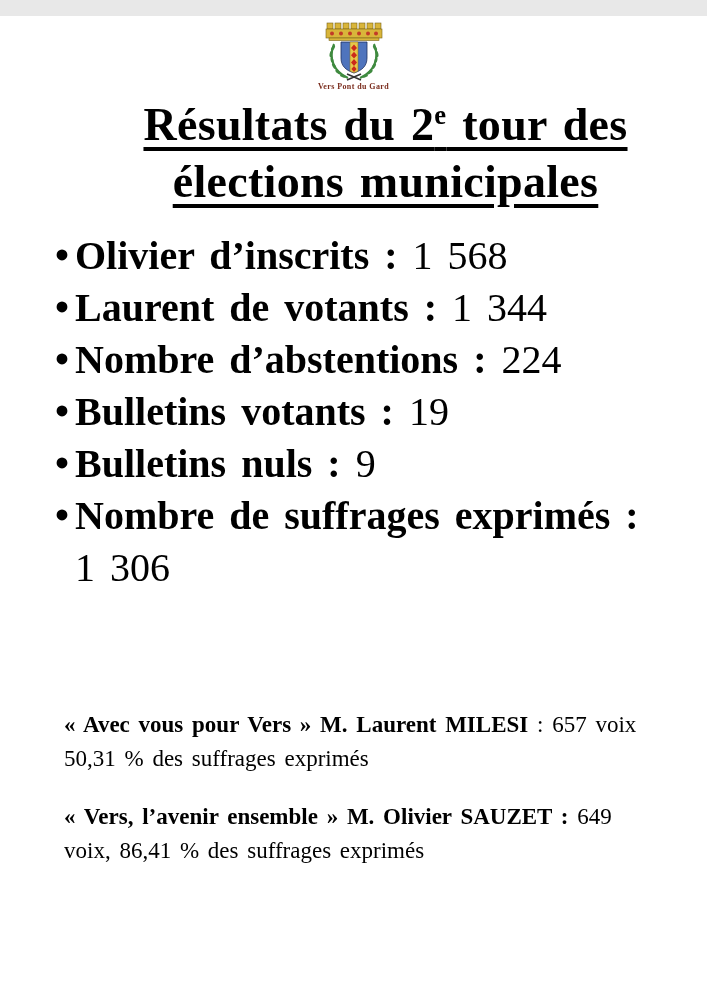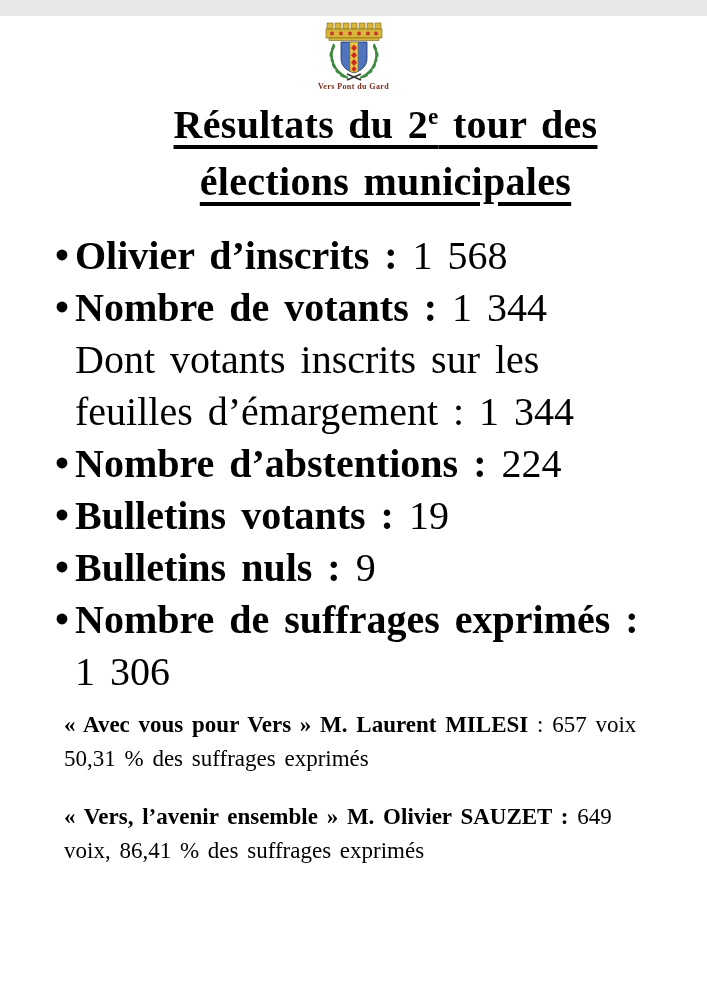--- a/index.html
+++ b/index.html
@@ -34,21 +34,21 @@
 
   
   .title {
     position: absolute;
     top: 80px;
     left: 0;
     right: 0;
     margin: 0;
     padding-left: 64px;
     text-align: center;
-    font-size: 40px;
+    font-size: 46px;
     font-weight: bold;
     line-height: 57px;
     word-spacing: 4px;
     letter-spacing: 0.3px;
   }
   .title .tline {
     text-decoration: underline;
     text-decoration-thickness: 4px;
     text-underline-offset: 7px;
   }
@@ -166,21 +166,21 @@
     <span class="tline">élections municipales</span>
   </h1>
 
   <ul class="stats">
     <li class="stat">
       <span class="bullet">•</span>
       <span class="content"><span class="label">Olivier d’inscrits :</span><span class="value"> 1&nbsp;568</span></span>
     </li>
     <li class="stat">
       <span class="bullet">•</span>
-      <span class="content"><span class="label">Nombre de votants :</span><span class="value"> 1&nbsp;344</span><span class="continuation">Dont votants inscrits sur les feuilles d’émargement : 1&nbsp;344</span></span>
+      <span class="content"><span class="label">Laurent de votants :</span><span class="value"> 1&nbsp;344</span></span>
     </li>
     <li class="stat">
       <span class="bullet">•</span>
       <span class="content"><span class="label">Nombre d’abstentions :</span><span class="value"> 224</span></span>
     </li>
     <li class="stat">
       <span class="bullet">•</span>
       <span class="content"><span class="label">Bulletins votants :</span><span class="value"> 19</span></span>
     </li>
     <li class="stat">

